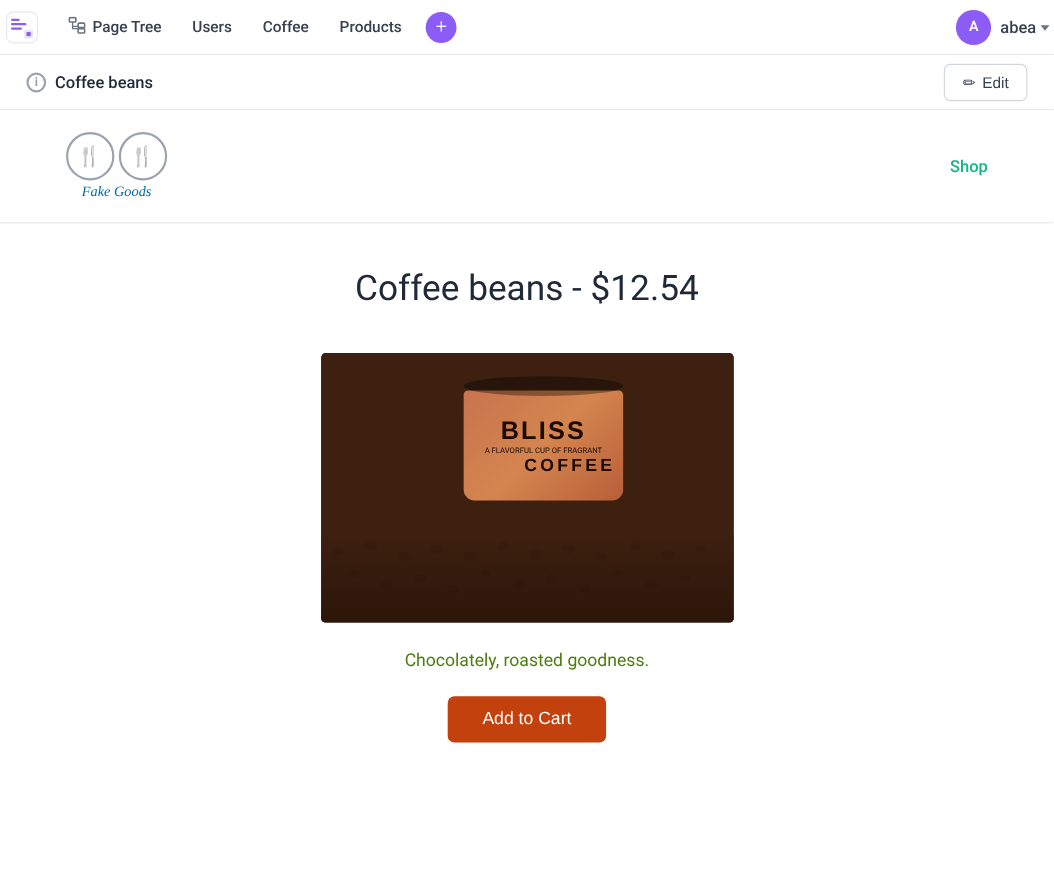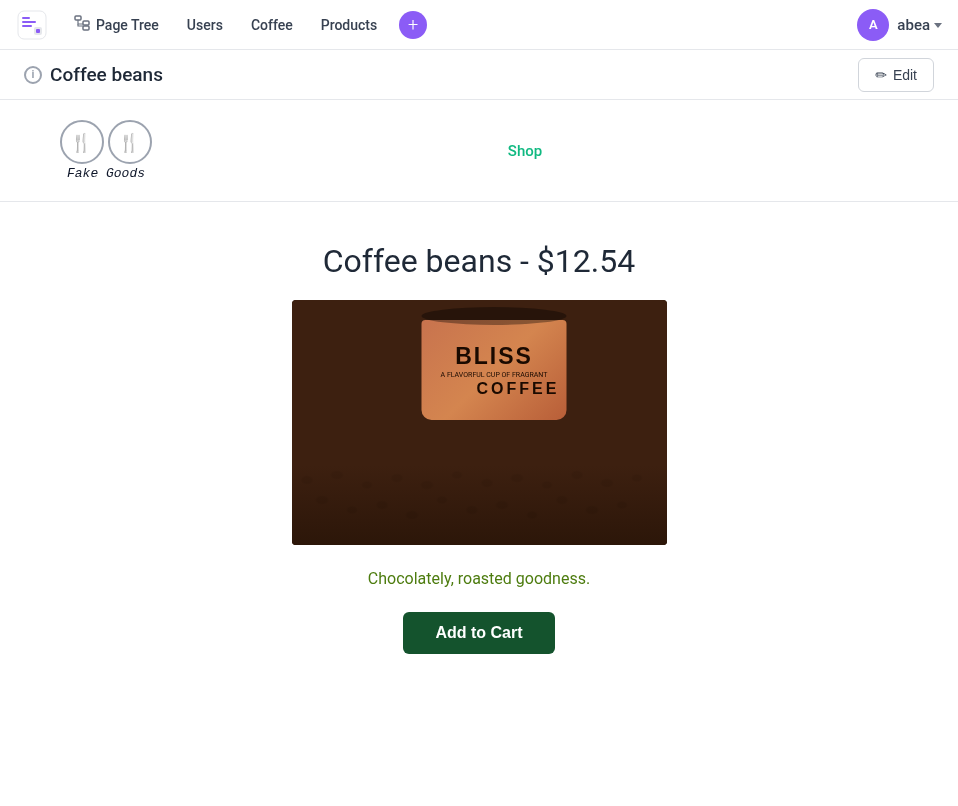--- a/index.html
+++ b/index.html
@@ -4,21 +4,21 @@
   <style>
     * { margin: 0; padding: 0; box-sizing: border-box; }
     body { font-family: -apple-system, BlinkMacSystemFont, 'Segoe UI', Roboto, sans-serif; background: #fff; width: 958px; height: 806px; overflow: hidden; }
 
     
     .top-nav {
       display: flex;
       align-items: center;
       height: 50px;
       border-bottom: 1px solid #e5e7eb;
-      padding: 0 16px;
+      padding: 0 4px;
       gap: 8px;
     }
     .logo-icon {
       width: 32px;
       height: 32px;
       margin-right: 8px;
       flex-shrink: 0;
     }
     .nav-item {
       display: flex;
@@ -102,21 +102,21 @@
       border: 2px solid #9ca3af;
       display: flex;
       align-items: center;
       justify-content: center;
       font-size: 11px;
       font-weight: 700;
       color: #9ca3af;
       flex-shrink: 0;
     }
     .breadcrumb-title {
-      font-size: 19px;
+      font-size: 15px;
       font-weight: 500;
       color: #1f2937;
     }
     .edit-btn {
       display: flex;
       align-items: center;
       gap: 6px;
       padding: 8px 16px;
       border: 1px solid #d1d5db;
       border-radius: 6px;
@@ -156,46 +156,46 @@
       border: 2px solid #9ca3af;
       display: flex;
       align-items: center;
       justify-content: center;
       font-size: 18px;
       color: #6b7280;
     }
     .logo-text {
       font-size: 13px;
       font-style: italic;
-      color: #0f172a;
+      color: #0369a1;
       margin-top: 2px;
-      font-family: Liberation Mono, monospace;
+      font-family: Liberation Serif, serif;
       text-align: right;
     }
-    .site-nav { flex: 1; display: flex; justify-content: center; gap: 32px; }
+    .site-nav { flex: 1; display: flex; justify-content: flex-end; gap: 32px; }
     .site-nav-item {
       font-size: 15px;
       color: #6b7280;
       cursor: pointer;
       text-decoration: none;
     }
     .site-nav-item.active { color: #10b981; font-weight: 500; }
 
     
     .product-area {
       display: flex;
       flex-direction: column;
       align-items: center;
       padding: 40px 20px;
     }
     .product-title {
       font-size: 32px;
       font-weight: 400;
       color: #1f2937;
-      margin-bottom: 20px;
+      margin-bottom: 40px;
     }
     .product-image-wrapper {
       width: 375px;
       height: 245px;
       border-radius: 4px;
       overflow: hidden;
       margin-bottom: 24px;
       background: #2d1a0e;
       position: relative;
     }
@@ -228,27 +228,27 @@
         radial-gradient(ellipse 12px 8px at 315px 183px, #1a0a00 40%, transparent 60%),
         radial-gradient(ellipse 10px 7px at 345px 178px, #1a0a00 40%, transparent 60%),
         #3d2010;
     }
     .product-description {
       font-size: 16px;
       color: #4d7c0f;
       margin-bottom: 24px;
     }
     .add-to-cart-btn {
-      background: #14532d;
+      background: #c2410c;
       color: #fff;
       border: none;
       border-radius: 6px;
       padding: 12px 32px;
       font-size: 16px;
-      font-weight: 700;
+      font-weight: 400;
       cursor: pointer;
       transition: background 0.2s;
     }
   </style>
 </head>
 <body>
 
 <nav class="top-nav">
 
   <div class="logo-icon">
@@ -328,21 +328,21 @@
     </nav>
   </div>
 
   <div class="product-area">
     <h1 class="product-title">Coffee beans - $12.54</h1>
 
     <div class="product-image-wrapper">
 
       <div class="beans-bg"></div>
 
-      <div style="position:absolute; top:7px; left:50%; transform:translateX(-50%); z-index:2; width:115px;">
+      <div style="position:absolute; top:21px; left:50%; transform:translateX(-50%); z-index:2; width:115px;">
 
         <div style="width:145px; height:18px; background:rgba(0,0,0,0.35); border-radius:50%; margin-bottom:-5px; position:relative; z-index:3;"></div>
 
         <div style="width:145px; min-height:100px; background:linear-gradient(135deg,#c8734e,#d4854f,#b85e38); border-radius:4px 4px 10px 10px; display:flex; flex-direction:column; align-items:center; justify-content:center; padding:8px 6px;">
           <div style="font-size:23px; font-weight:900; color:#1a0a00; letter-spacing:2px; font-family:Impact,sans-serif;">BLISS</div>
           <div style="font-size:7px; color:#1a0a00; text-align:left; margin:1px 0;">A FLAVORFUL CUP OF FRAGRANT</div>
           <div style="font-size:16px; font-weight:900; color:#1a0a00; letter-spacing:3px; font-family:Impact,sans-serif;padding-left:48px;">COFFEE</div>
         </div>
       </div>
 

